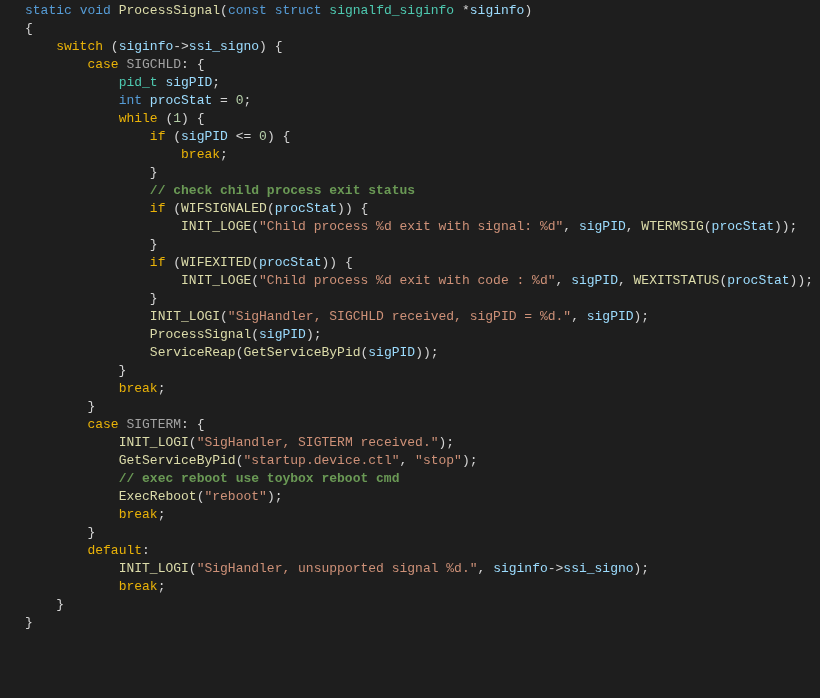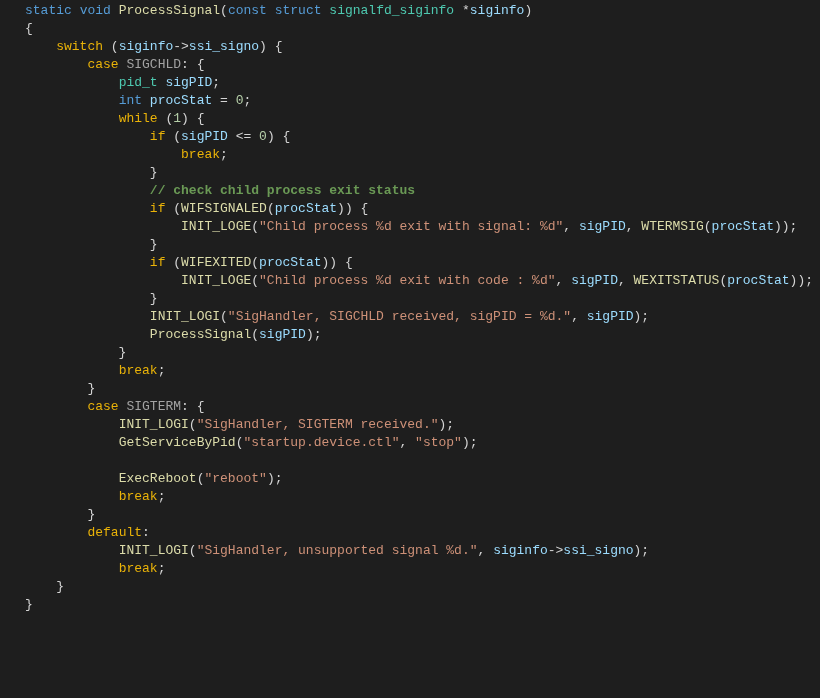--- a/index.html
+++ b/index.html
@@ -71,34 +71,35 @@
 <div class="code-line"><span class="punc">                </span><span class="kwctl">if</span><span class="punc"> (</span><span class="fn">WIFEXITED</span><span class="punc">(</span><span class="var">procStat</span><span class="punc">)) {</span></div>
 
 <div class="code-line"><span class="punc">                    </span><span class="fn">INIT_LOGE</span><span class="punc">(</span><span class="str">"Child process %d exit with code : %d"</span><span class="punc">, </span><span class="var">sigPID</span><span class="punc">, </span><span class="fn">WEXITSTATUS</span><span class="punc">(</span><span class="var">procStat</span><span class="punc">));</span></div>
 
 <div class="code-line"><span class="punc">                }</span></div>
 
 <div class="code-line"><span class="punc">                </span><span class="fn">INIT_LOGI</span><span class="punc">(</span><span class="str">"SigHandler, SIGCHLD received, sigPID = %d."</span><span class="punc">, </span><span class="var">sigPID</span><span class="punc">);</span></div>
 
 <div class="code-line"><span class="punc">                </span><span class="fn">ProcessSignal</span><span class="punc">(</span><span class="var">sigPID</span><span class="punc">);</span></div>
 
+<div class="code-line"><span class="punc">                </span><span class="fn">ServiceReap</span><span class="punc">(</span><span class="fn">GetServiceByPid</span><span class="punc">(</span><span class="var">sigPID</span><span class="punc">));</span></div>
 
 <div class="code-line"><span class="punc">            }</span></div>
 
 <div class="code-line"><span class="punc">            </span><span class="kwctl">break</span><span class="punc">;</span></div>
 
 <div class="code-line"><span class="punc">        }</span></div>
 
 <div class="code-line"><span class="punc">        </span><span class="kwctl">case</span><span class="punc"> </span><span class="const">SIGTERM</span><span class="punc">: {</span></div>
 
 <div class="code-line"><span class="punc">            </span><span class="fn">INIT_LOGI</span><span class="punc">(</span><span class="str">"SigHandler, SIGTERM received."</span><span class="punc">);</span></div>
 
 <div class="code-line"><span class="punc">            </span><span class="fn">GetServiceByPid</span><span class="punc">(</span><span class="str">"startup.device.ctl"</span><span class="punc">, </span><span class="str">"stop"</span><span class="punc">);</span></div>
 
-<div class="code-line"><span class="punc">            </span></div>
+<div class="code-line"><span class="punc">            </span><span class="cmt">// exec reboot use toybox reboot cmd</span></div>
 
 <div class="code-line"><span class="punc">            </span><span class="fn">ExecReboot</span><span class="punc">(</span><span class="str">"reboot"</span><span class="punc">);</span></div>
 
 <div class="code-line"><span class="punc">            </span><span class="kwctl">break</span><span class="punc">;</span></div>
 
 <div class="code-line"><span class="punc">        }</span></div>
 
 <div class="code-line"><span class="punc">        </span><span class="kwctl">default</span><span class="punc">:</span></div>
 
 <div class="code-line"><span class="punc">            </span><span class="fn">INIT_LOGI</span><span class="punc">(</span><span class="str">"SigHandler, unsupported signal %d."</span><span class="punc">, </span><span class="var">siginfo</span><span class="punc">-&gt;</span><span class="var">ssi_signo</span><span class="punc">);</span></div>

